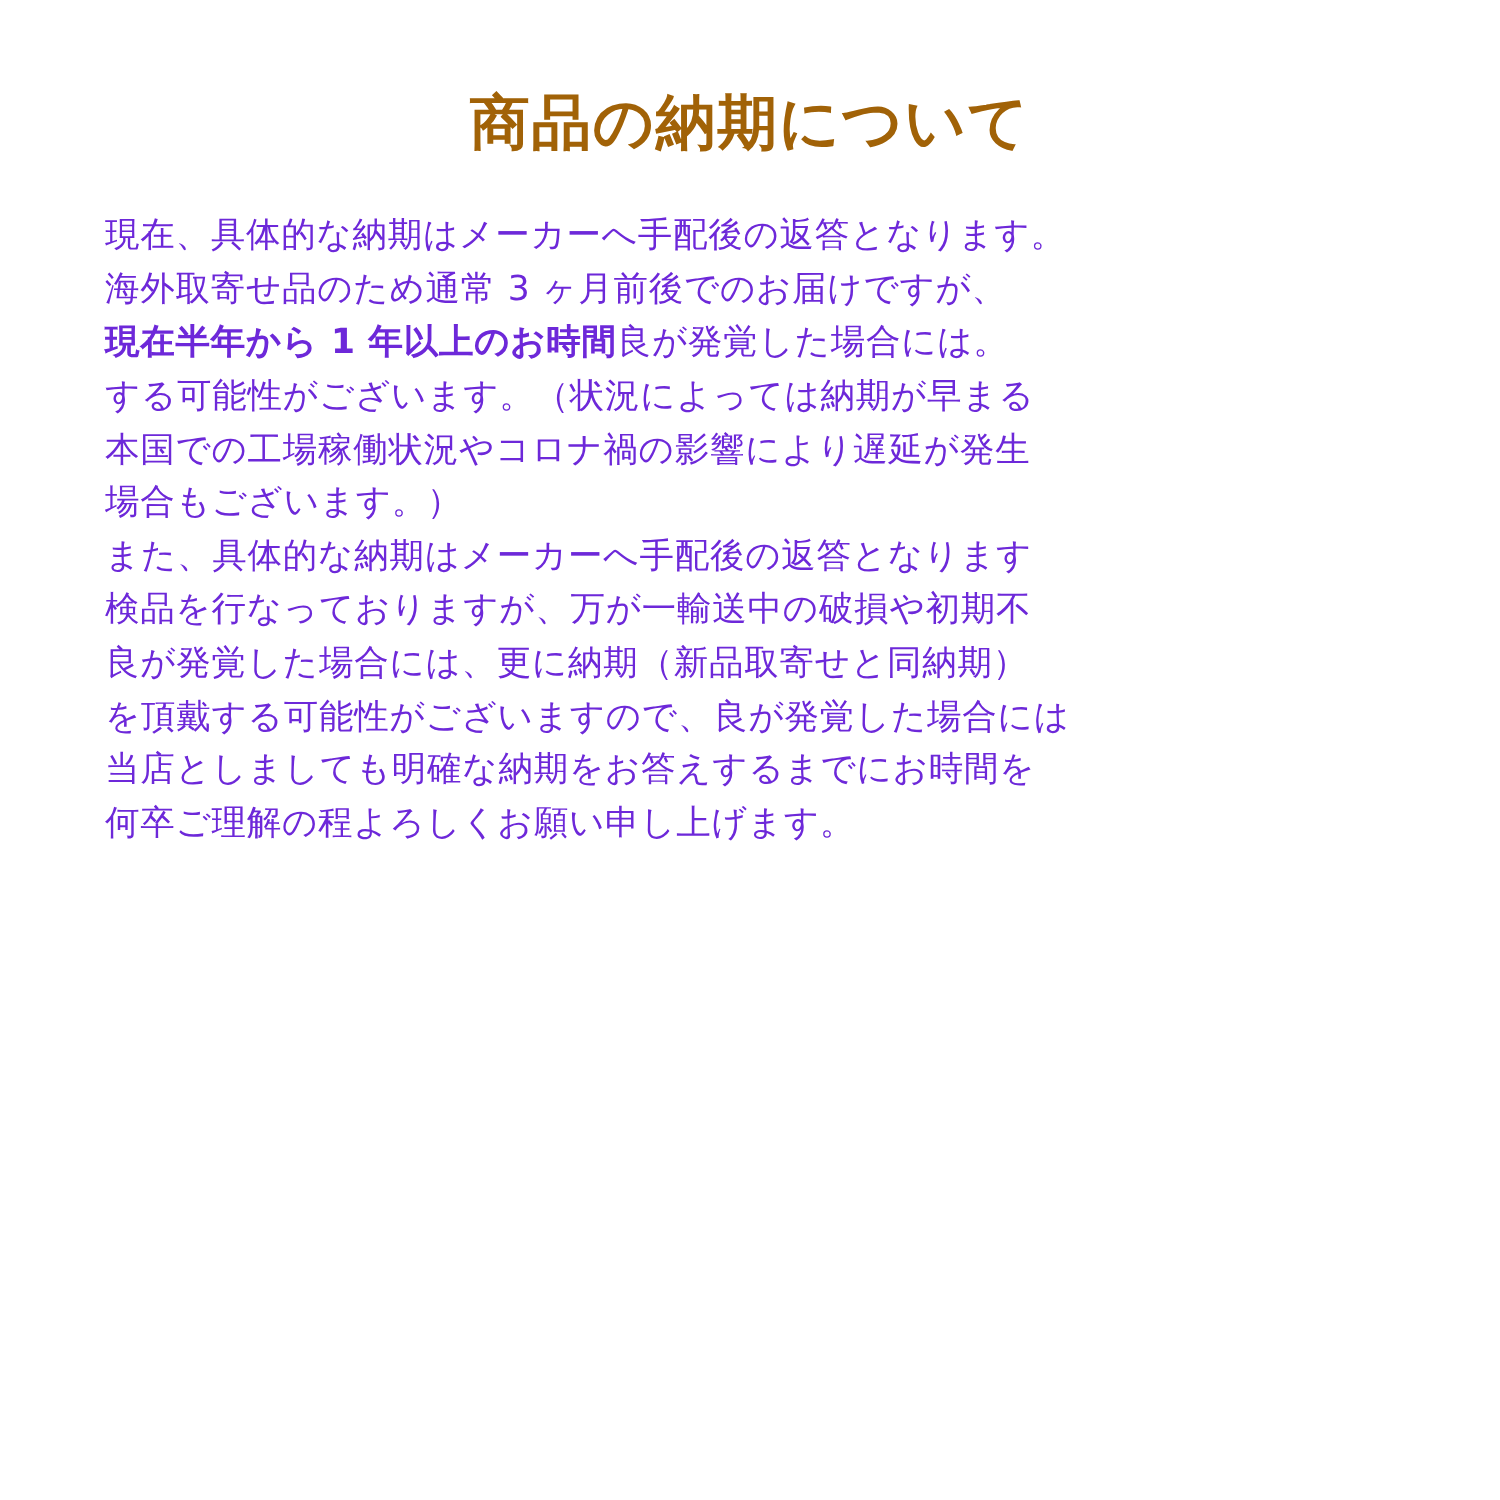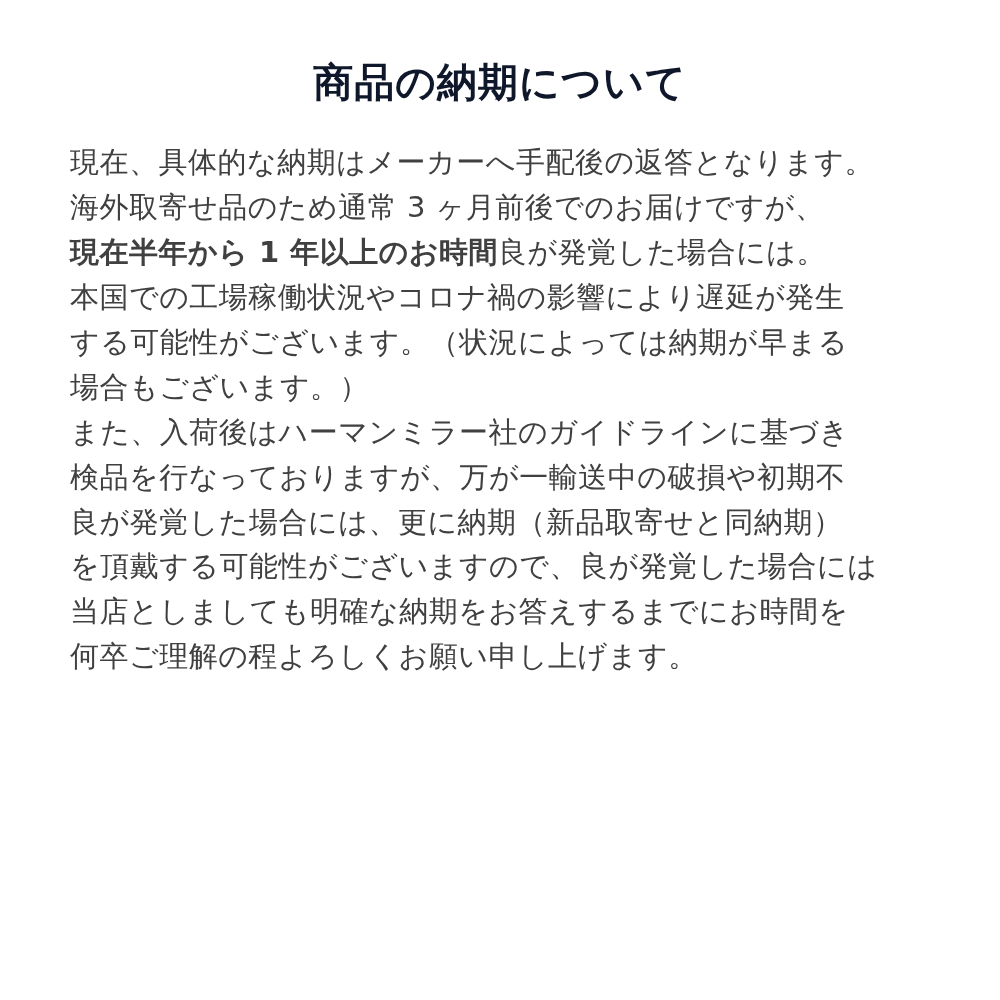--- a/index.html
+++ b/index.html
@@ -16,31 +16,31 @@
   .page {
     width: 1000px;
     height: 1000px;
     box-sizing: border-box;
     padding: 58px 70px 0 70px;
     background: #ffffff;
     position: relative;
   }
   .notice-title {
     text-align: center;
-    color: #0f172a;
+    color: #a16207;
     font-size: 40px;
     font-weight: bold;
     letter-spacing: 1px;
     line-height: 1.2;
     margin: 0 0 34px 0;
     font-family: "DejaVu Sans", "Liberation Sans", sans-serif;
   }
   .notice-body {
-    color: #404040;
-    font-size: 29px;
+    color: #6d28d9;
+    font-size: 23px;
     line-height: 1.55;
     letter-spacing: 0.5px;
     text-align: left;
   }
   .notice-line {
     display: block;
     white-space: nowrap;
   }
   .notice-line.bold-lead b {
     font-weight: bold;
@@ -58,27 +58,27 @@
     <div>
       <span class="notice-line">現在、具体的な納期はメーカーへ手配後の返答となります。</span>
       <span class="notice-line">海外取寄せ品のため通常 3 ヶ月前後でのお届けですが、</span>
     </div>
 
     <div>
       <span class="notice-line bold-lead"><b>現在半年から 1 年以上のお時間</b><span>良が発覚した場合には。</span></span>
     </div>
 
     <div>
+      <span class="notice-line">する可能性がございます。（状況によっては納期が早まる</span>
       <span class="notice-line">本国での工場稼働状況やコロナ禍の影響により遅延が発生</span>
-      <span class="notice-line">する可能性がございます。（状況によっては納期が早まる</span>
       <span class="notice-line">場合もございます。）</span>
     </div>
 
     <div>
-      <span class="notice-line">また、入荷後はハーマンミラー社のガイドラインに基づき</span>
+      <span class="notice-line">また、具体的な納期はメーカーへ手配後の返答となります</span>
       <span class="notice-line">検品を行なっておりますが、万が一輸送中の破損や初期不</span>
       <span class="notice-line">良が発覚した場合には、更に納期（新品取寄せと同納期）</span>
       <span class="notice-line">を頂戴する可能性がございますので、良が発覚した場合には</span>
     </div>
 
     <div>
       <span class="notice-line">当店としましても明確な納期をお答えするまでにお時間を</span>
       <span class="notice-line">何卒ご理解の程よろしくお願い申し上げます。</span>
     </div>
 

